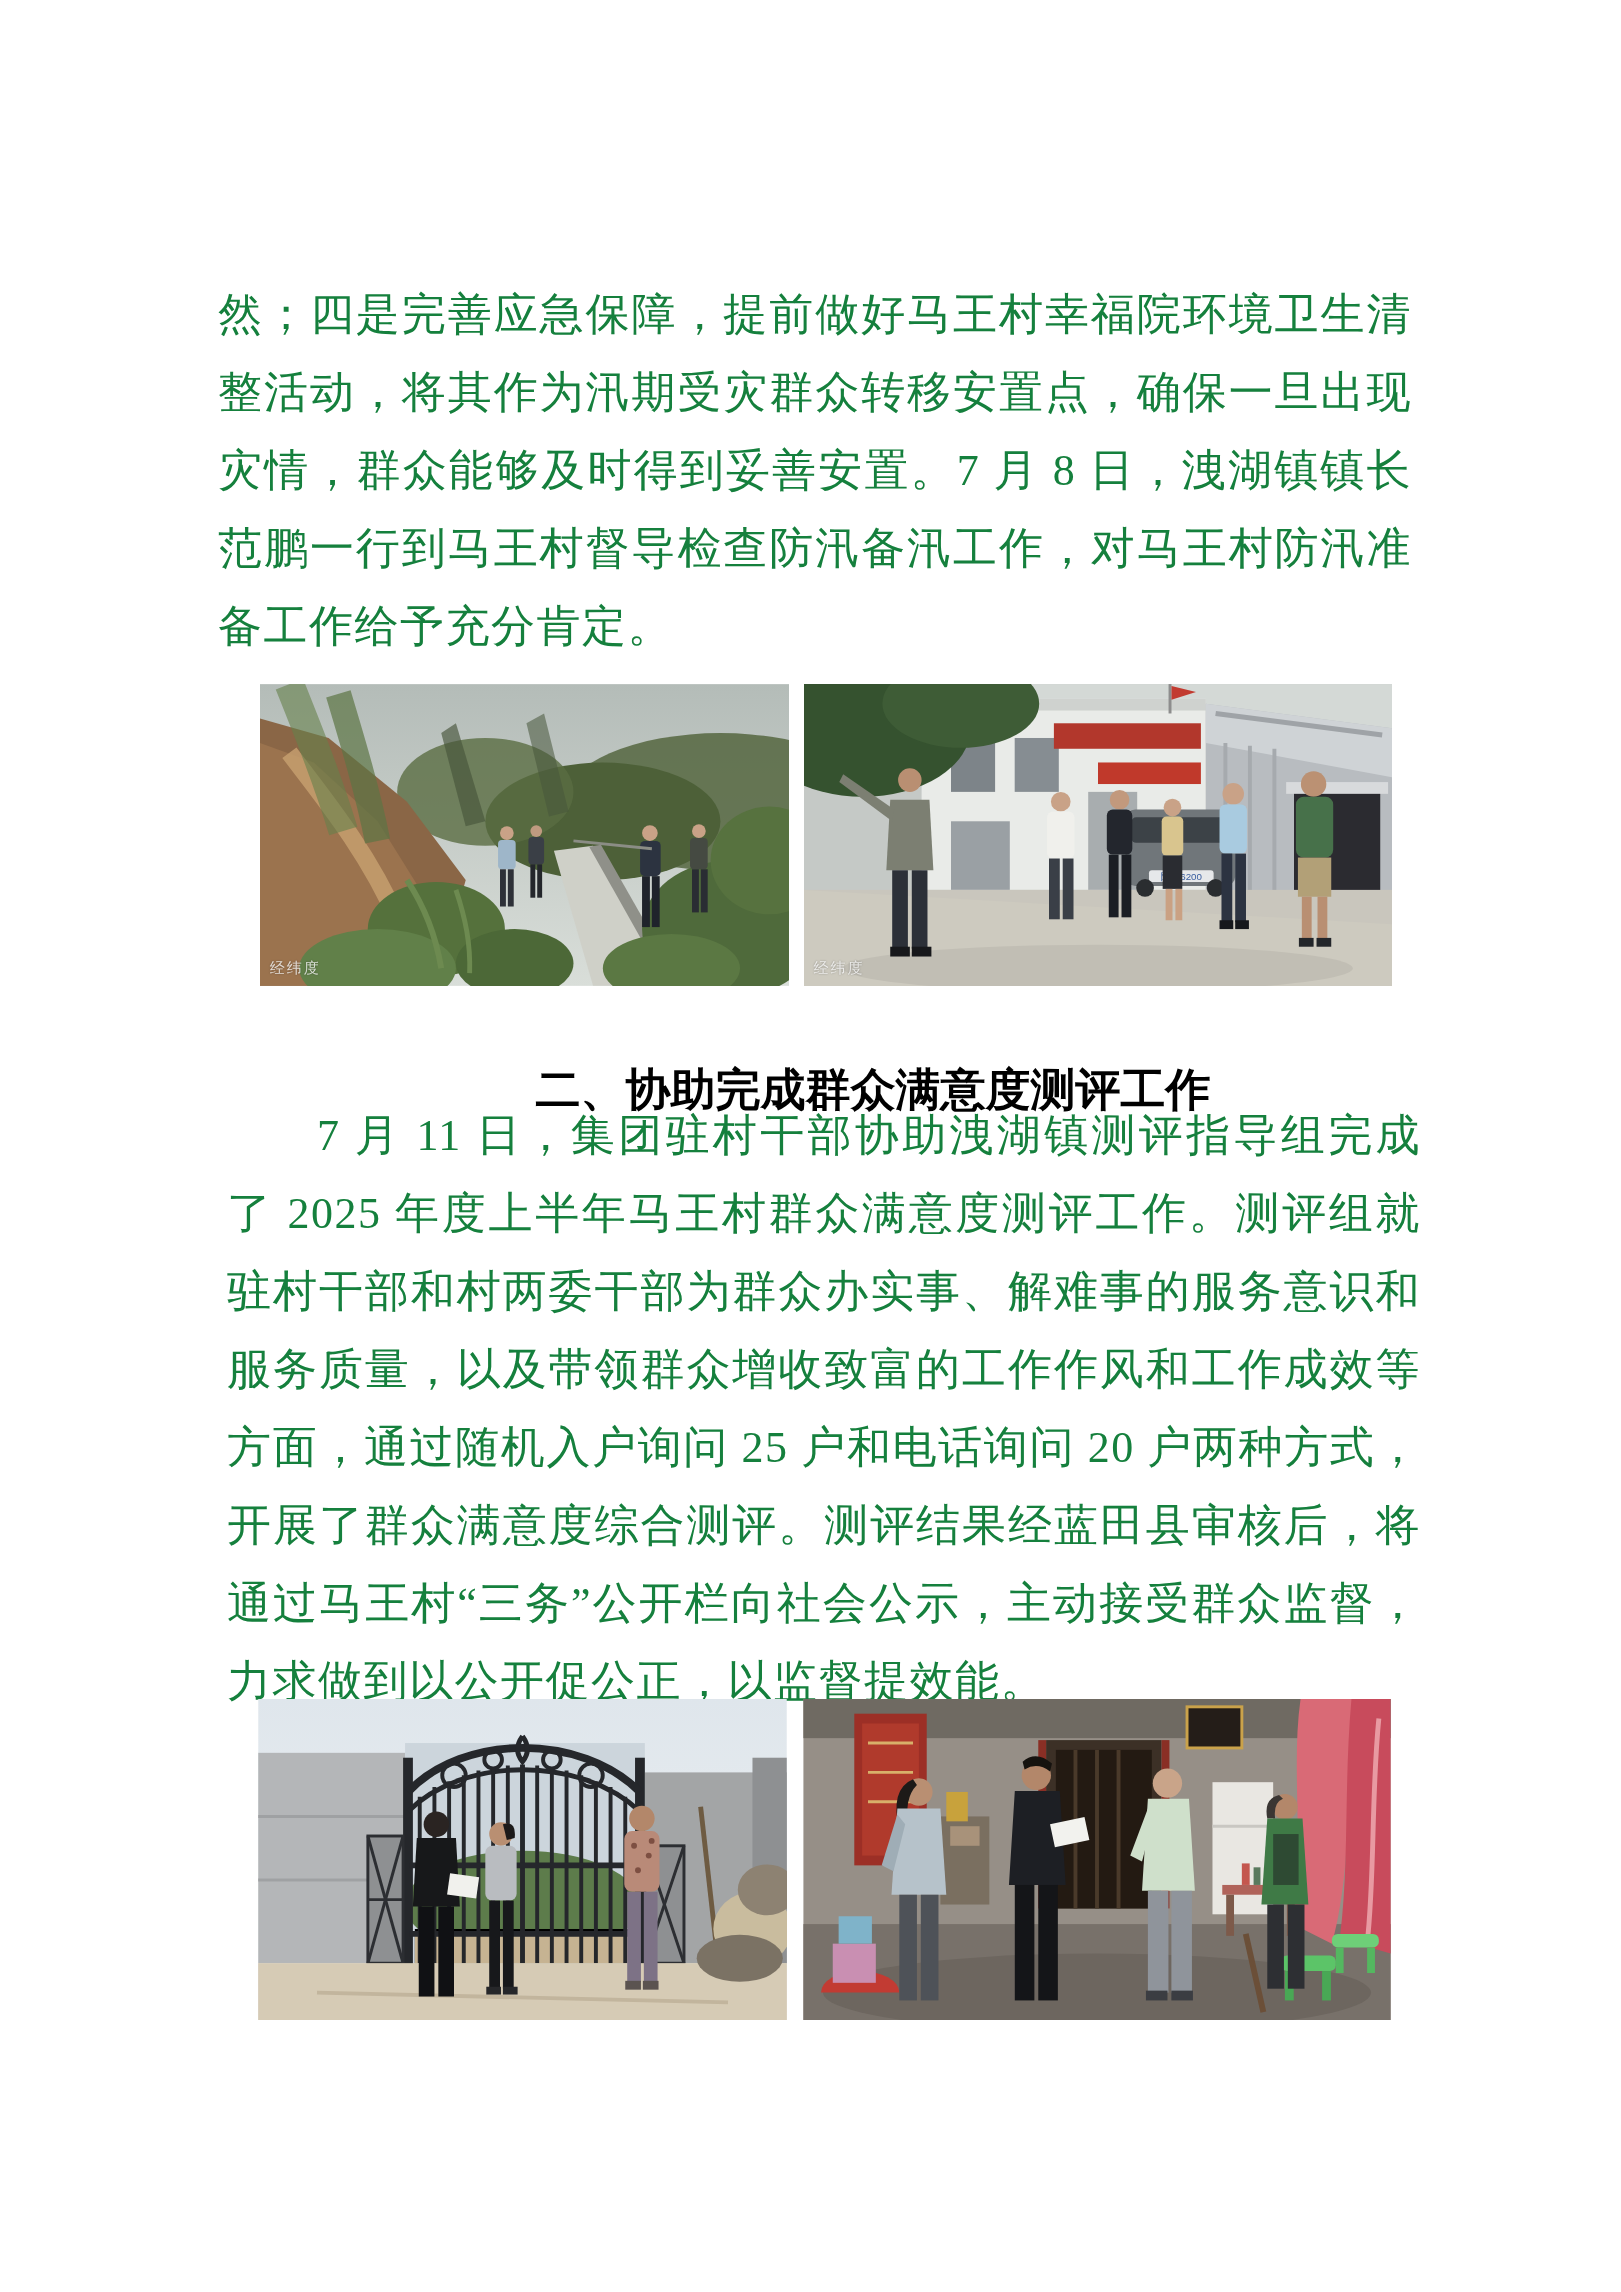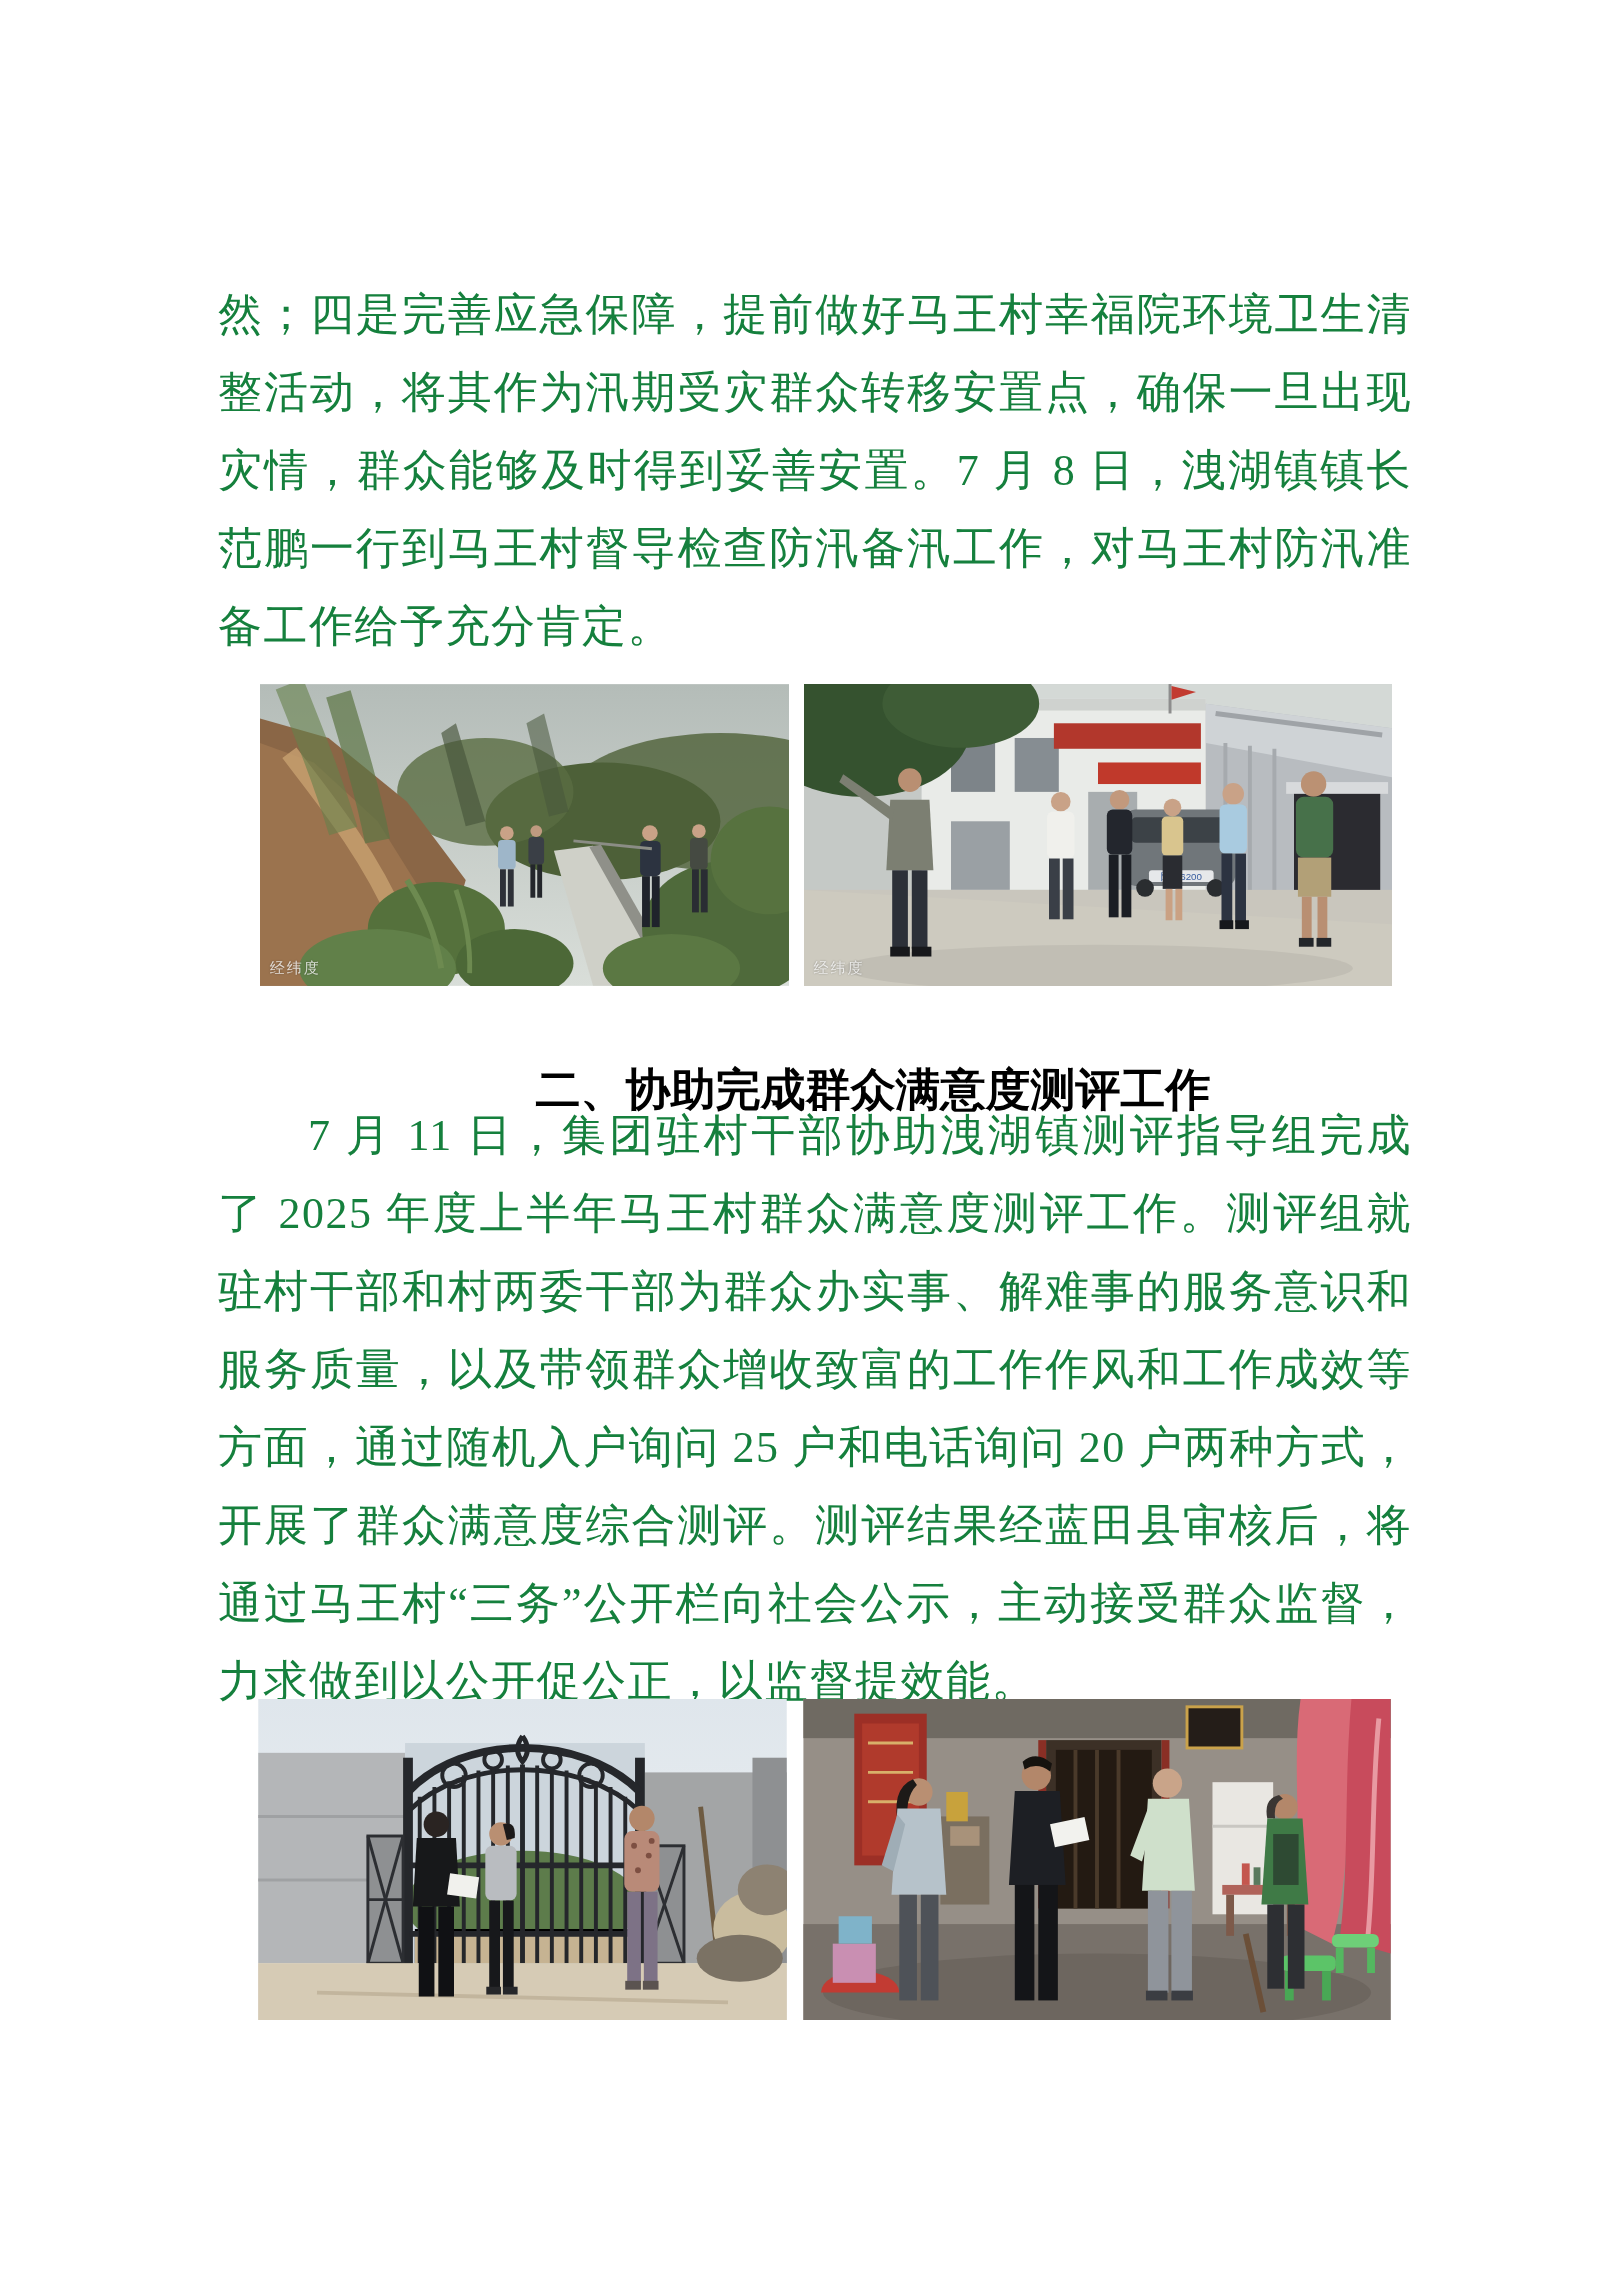--- a/index.html
+++ b/index.html
@@ -13,21 +13,21 @@
   }
   .para{
     position:absolute;
     left:218px;width:1194px;
     font-size:44px;line-height:78px;
     text-align:justify;
     letter-spacing:1.5px;
     color:#15803d;
   }
   #para1{top:276px;}
-  #para2{top:1097px;text-indent:90px;}
+  #para2{top:1097px;text-indent:90px;margin-left:9px;}
   .heading{
     position:absolute;
     left:232px;top:1027px;width:1194px;
     font-family:"Liberation Sans","DejaVu Sans",sans-serif;
     font-weight:bold;
     font-size:45px;line-height:51px;
     text-indent:88px;
     color:#000;
     text-align:center;
   }

